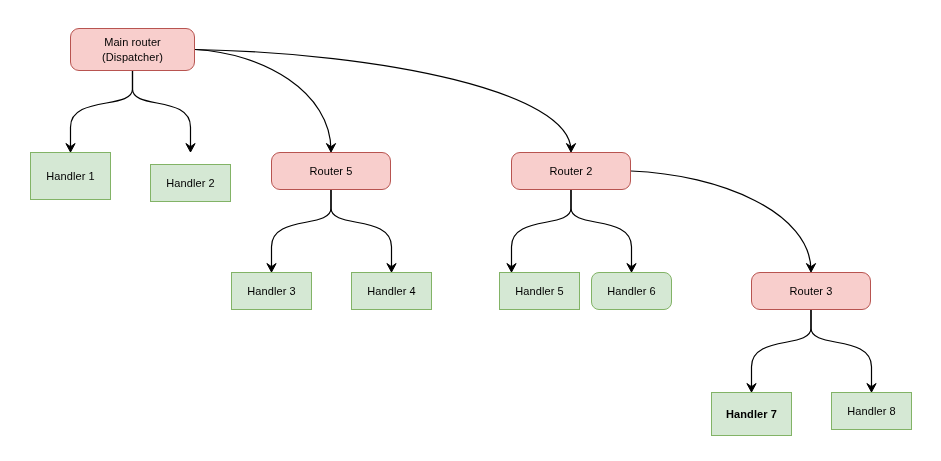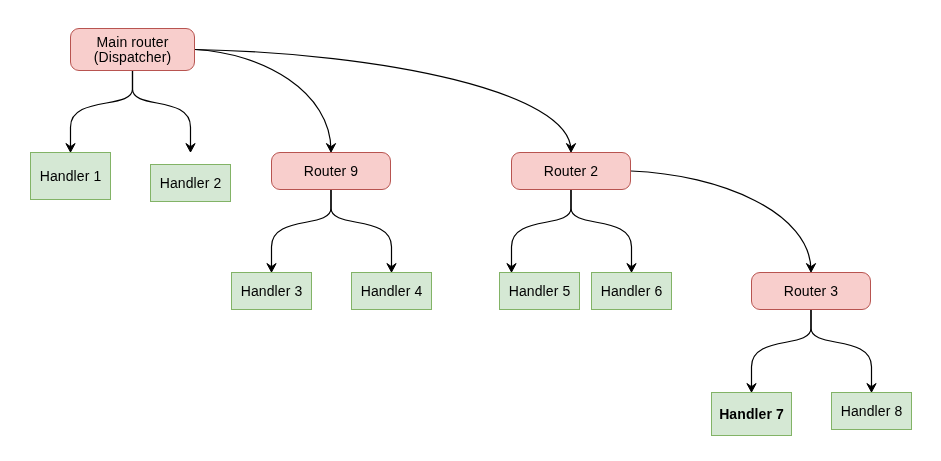--- a/index.html
+++ b/index.html
@@ -26,21 +26,21 @@
     height: 461px;
     pointer-events: none;
   }
   .node {
     position: absolute;
     box-sizing: border-box;
     display: flex;
     align-items: center;
     justify-content: center;
     text-align: center;
-    font-size: 14px;
+    font-size: 11px;
     line-height: 15px;
     color: #000000;
     letter-spacing: 0.1px;
     z-index: 2;
     white-space: pre-line;
   }
   .node-router {
     background: #f8cecc;
     border: 1px solid #b85450;
     border-radius: 9px;
@@ -126,26 +126,26 @@
              L 871.5 390.5" class="edge-path"></path>
       <path d="M 866.9 383.5 L 871.5 392 L 876.1 383.5 L 871.5 386.73 Z" class="edge-head"></path>
     </svg>
 
   <div class="node node-router" style="left: 70px; top: 28px; width: 125px; height: 43px;">Main router
 (Dispatcher)</div>
 
   <div class="node node-handler" style="left: 30px; top: 152px; width: 81px; height: 48px;">Handler 1</div>
   <div class="node node-handler" style="left: 150px; top: 164px; width: 81px; height: 38px;">Handler 2</div>
 
-  <div class="node node-router" style="left: 271px; top: 152px; width: 120px; height: 38px;">Router 9</div>
+  <div class="node node-router" style="left: 271px; top: 152px; width: 120px; height: 38px;">Router 5</div>
   <div class="node node-router" style="left: 511px; top: 152px; width: 120px; height: 38px;">Router 2</div>
 
   <div class="node node-handler" style="left: 231px; top: 272px; width: 81px; height: 38px;">Handler 3</div>
   <div class="node node-handler" style="left: 351px; top: 272px; width: 81px; height: 38px;">Handler 4</div>
   <div class="node node-handler" style="left: 471px; top: 272px; width: 81px; height: 38px; margin-left: 28px;">Handler 5</div>
-  <div class="node node-handler" style="left: 591px; top: 272px; width: 81px; height: 38px;">Handler 6</div>
+  <div class="node node-handler" style="left: 591px; top: 272px; width: 81px; height: 38px; border-radius: 8px;">Handler 6</div>
 
   <div class="node node-router" style="left: 751px; top: 272px; width: 120px; height: 38px;">Router 3</div>
 
   <div class="node node-handler" style="left: 711px; top: 392px; width: 81px; height: 44px; font-weight: bold;">Handler 7</div>
   <div class="node node-handler" style="left: 831px; top: 392px; width: 81px; height: 38px;">Handler 8</div>
 
 </div>
 
 </body></html>

